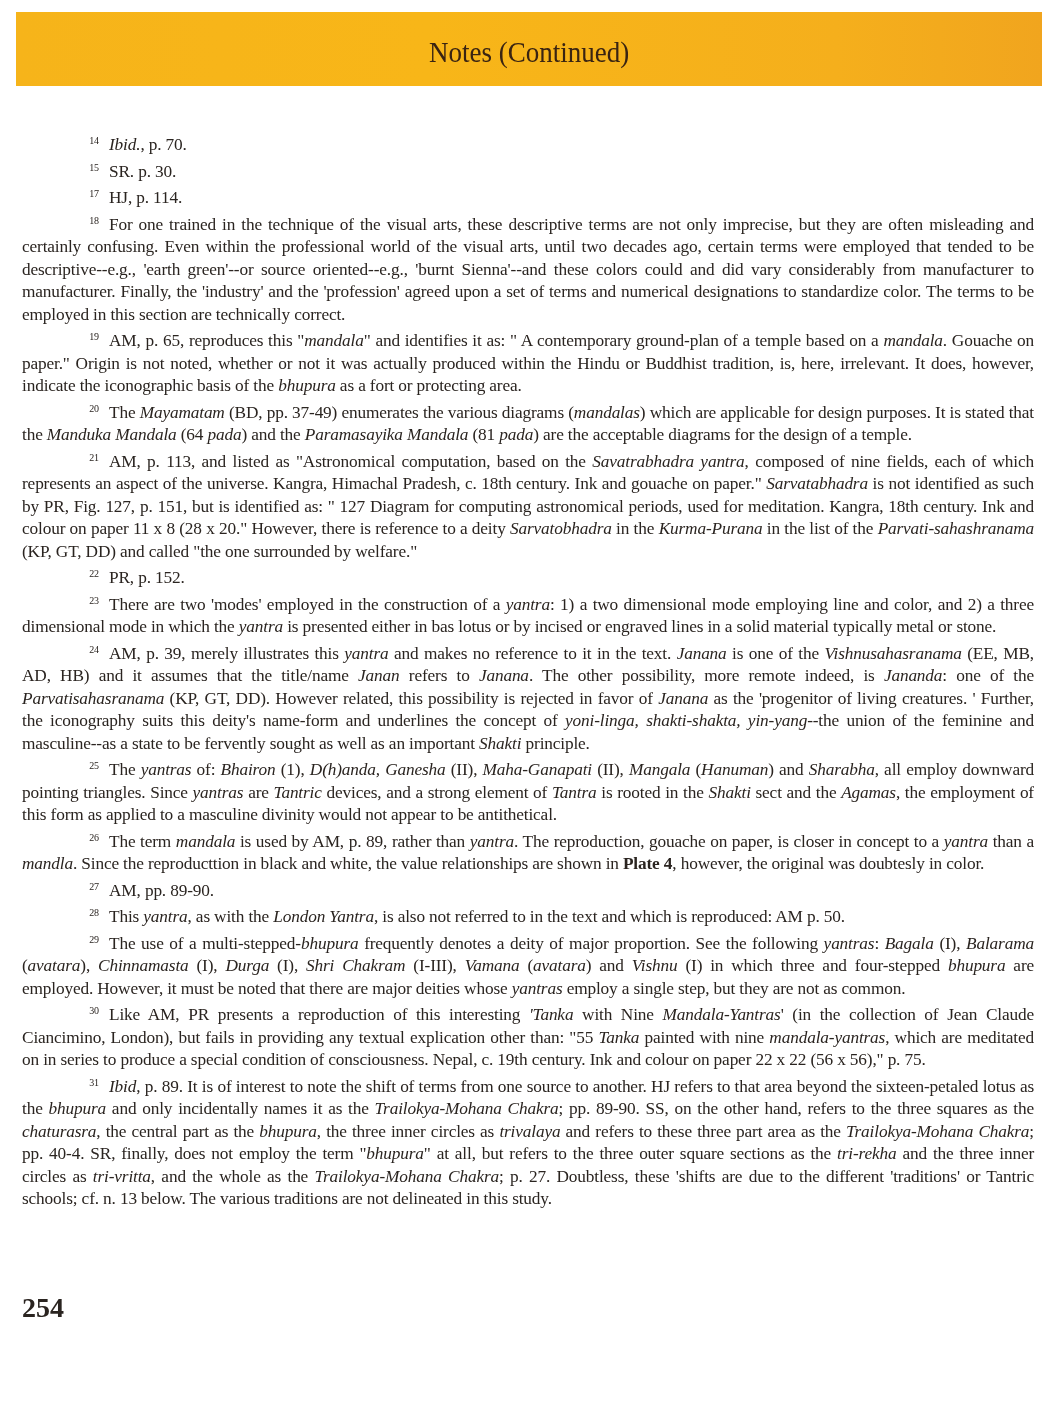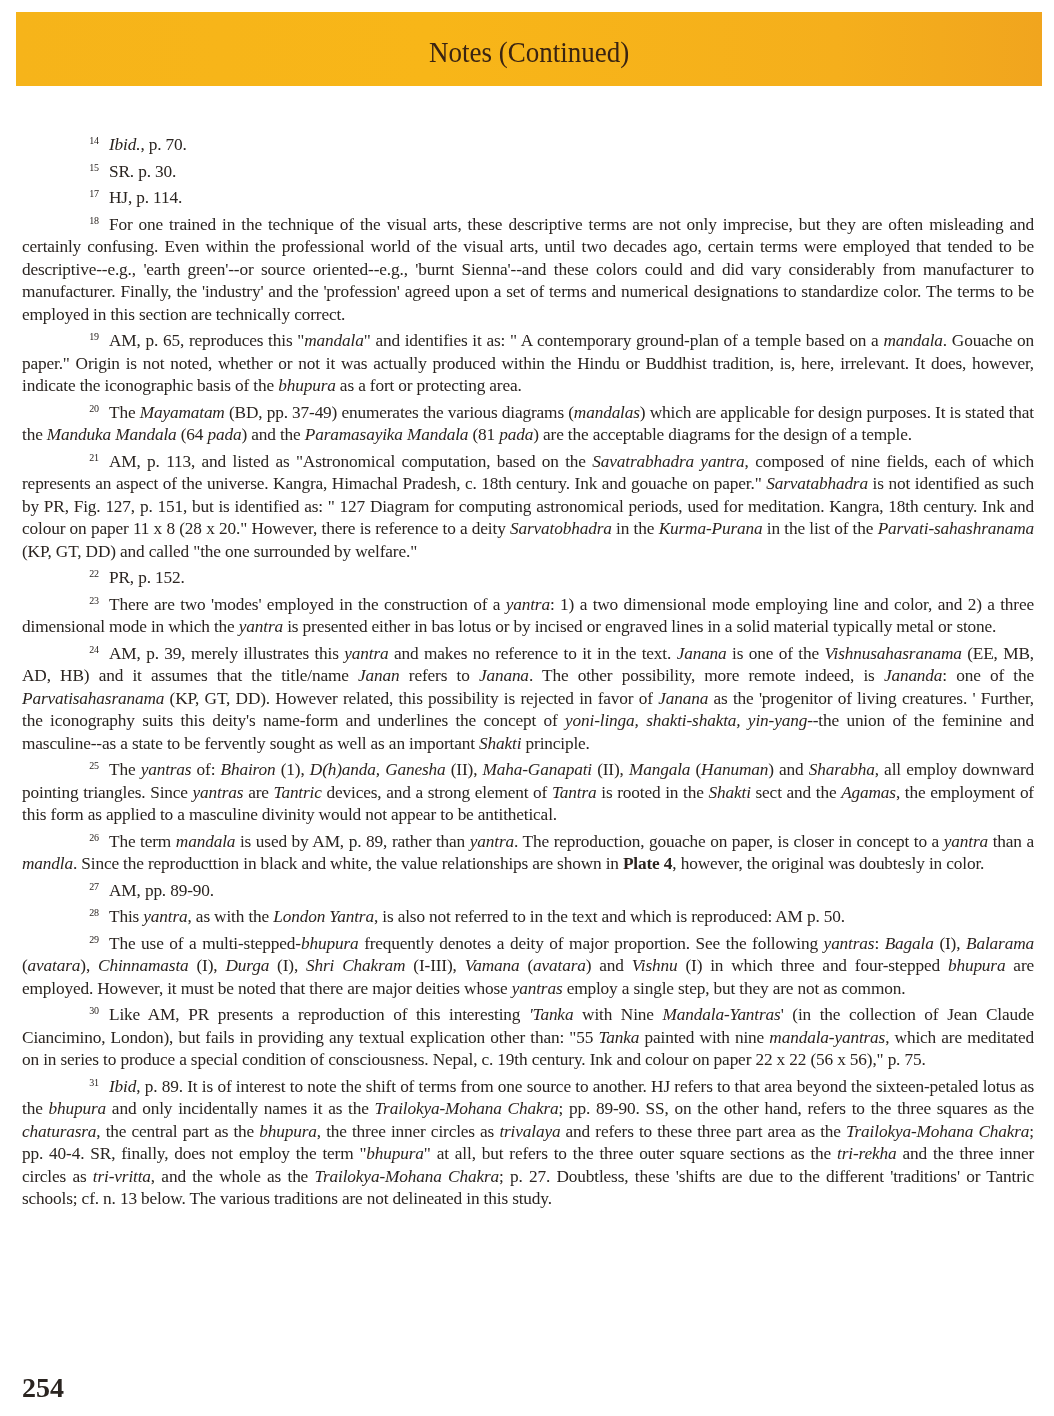--- a/index.html
+++ b/index.html
@@ -25,21 +25,21 @@
   .note { margin: 0; text-indent: 87px; position: relative; }
   .note .num {
     display: inline-block; font-size: 10px; vertical-align: 6px;
     width: 30px; text-indent: 0; margin-left: -30px;
     text-align: center; position: relative; left: 0;
   }
   .note.short { text-align: left; }
   .note i { font-style: italic; }
   .note b { font-weight: bold; }
   .page-number {
-    position: absolute; left: 22px; top: 1372px;
+    position: absolute; left: 22px; top: 1292px;
     font-size: 28px; font-weight: bold; color: #2a2420;
   }
 </style>
 </head>
 <body>
 
 <div class="header-band">
   <div class="header-title">Notes (Continued)</div>
 </div>
 

